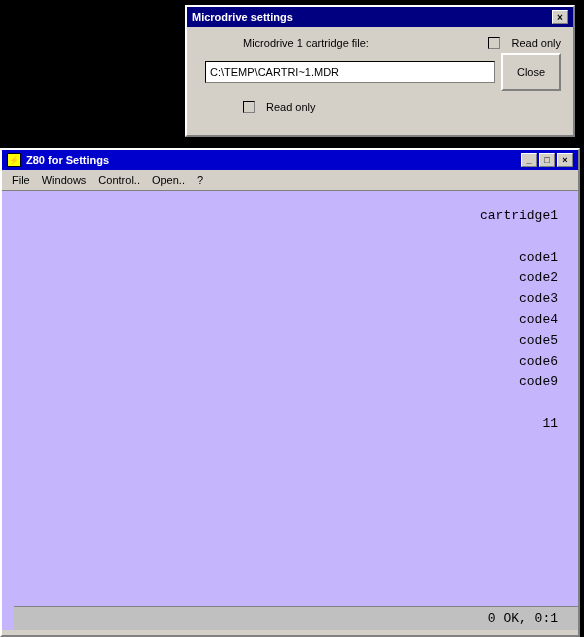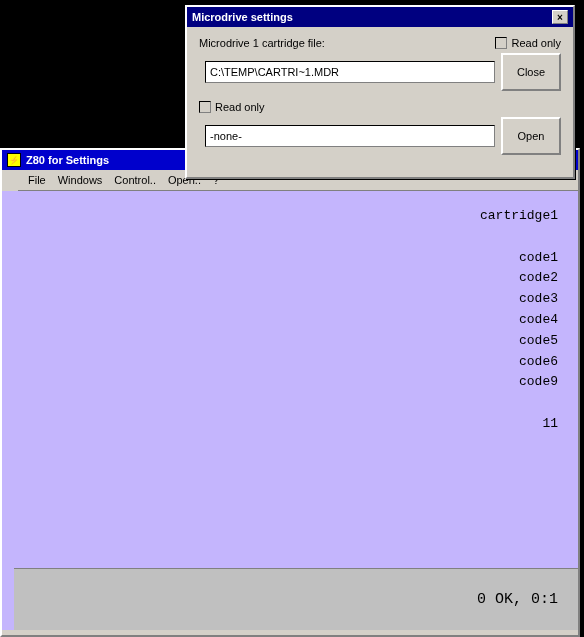--- a/index.html
+++ b/index.html
@@ -68,26 +68,27 @@
     }
 
     .dialog-label {
       font-family: Arial, sans-serif;
       font-size: 11px;
       color: #000;
       display: flex;
       align-items: center;
       justify-content: space-between;
       margin-bottom: 4px;
+      margin-left: 44px;
     }
 
     .checkbox-label {
       display: flex;
       align-items: center;
-      gap: 4px;
+      gap: 11px;
       font-family: Arial, sans-serif;
       font-size: 11px;
     }
 
     .checkbox-box {
       width: 12px;
       height: 12px;
       border: 1px solid #808080;
       border-top-color: #000;
       border-left-color: #000;
@@ -193,21 +194,20 @@
       color: #000;
       cursor: pointer;
     }
 
     .main-menubar {
       background: #d4d0c8;
       display: flex;
       gap: 0;
       padding: 2px 4px;
       border-bottom: 1px solid #808080;
-      margin-left: 16px;
     }
 
     .menu-item {
       font-family: Arial, sans-serif;
       font-size: 11px;
       color: #000;
       padding: 2px 6px;
       cursor: pointer;
     }
 
@@ -225,24 +225,24 @@
     .content-text {
       white-space: pre;
       line-height: 1.6;
     }
 
     .status-bar {
       position: absolute;
       bottom: 0;
       left: 12px;
       right: 0;
-      padding: 22px 20px;
+      padding: 4px 20px;
       background: #c0c0c0;
       font-family: 'Courier New', Courier, monospace;
-      font-size: 15px;
+      font-size: 13px;
       color: #000;
       border-top: 1px solid #808080;
     }
   </style>
 </head>
 <body>
 
 <div class="dialog">
   <div class="dialog-titlebar">
     <span class="dialog-title-text">Microdrive settings</span>
@@ -264,24 +264,20 @@
       </div>
     </div>
 
     <div class="dialog-row">
       <div class="dialog-label">
         <div class="checkbox-label">
           <div class="checkbox-box"></div>
           <span>Read only</span>
         </div>
       </div>
-      <div class="dialog-input-row">
-        <input type="text" class="dialog-input" value="-none-" style="">
-        <div class="dialog-btn">Open</div>
-      </div>
     </div>
   </div>
 </div>
 
 <div class="main-window">
   <div class="main-titlebar">
     <div class="main-title-left">
       <div class="title-icon">⚡</div>
       <span>Z80 for Settings</span>
     </div>

